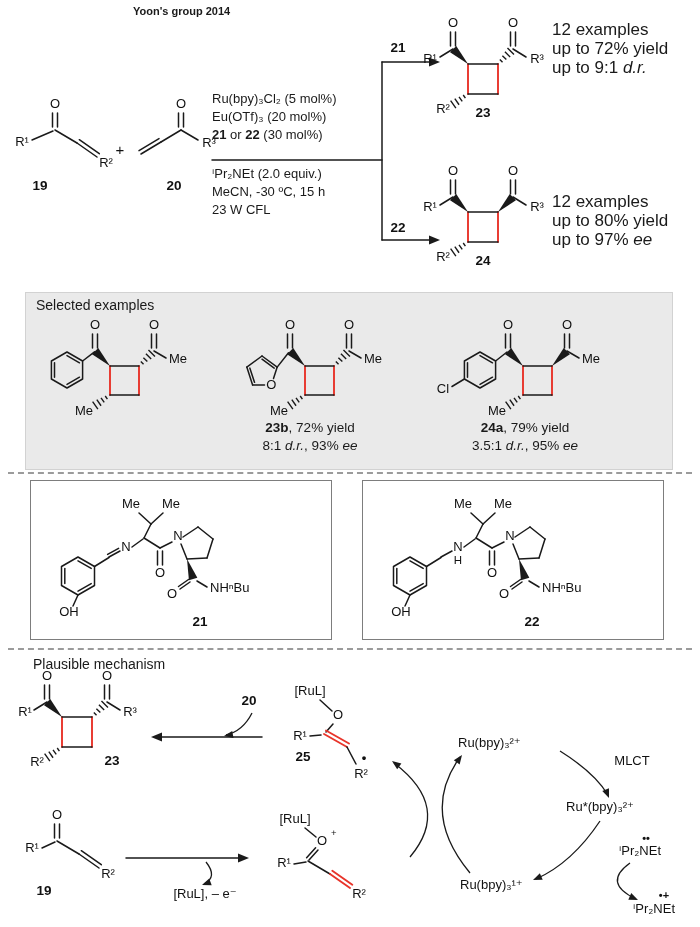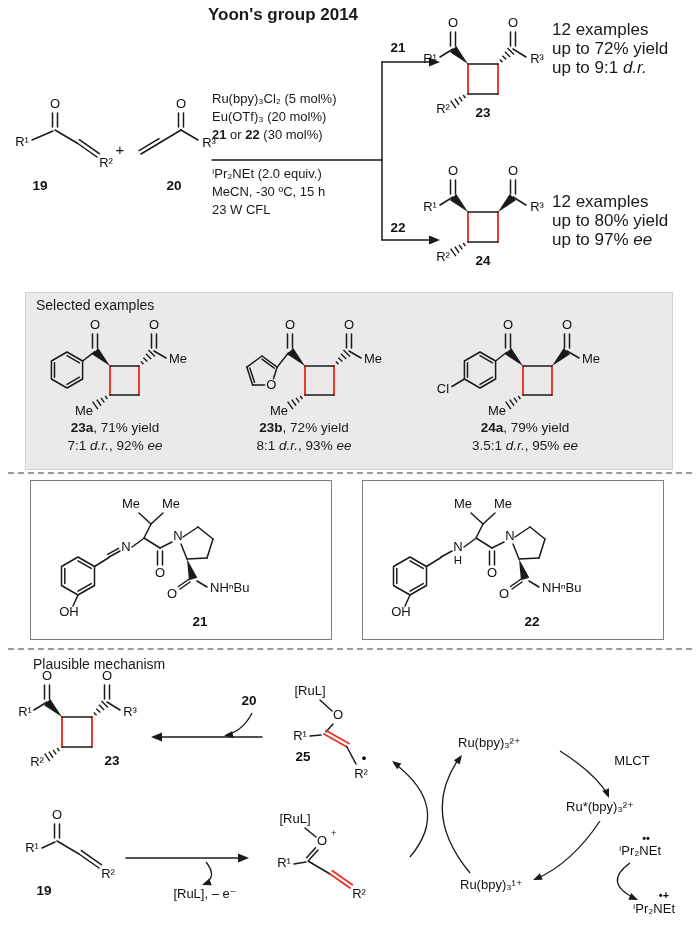--- a/index.html
+++ b/index.html
@@ -10,21 +10,21 @@
   .bond{stroke:#1a1a1a;stroke-width:1.5;fill:none;stroke-linecap:round;stroke-linejoin:round}
   .rbond{stroke:#e8342a;stroke-width:1.9;fill:none;stroke-linecap:round}
   .hash{stroke:#1a1a1a;stroke-width:1.4;fill:none}
   .wedge{fill:#1a1a1a}
   .ahead{fill:#1a1a1a}
   .arr{stroke:#1a1a1a;stroke-width:1.3;fill:none}
   .at{font-family:"Liberation Sans","DejaVu Sans",sans-serif;font-size:13px;fill:#111}
   .cn{font-family:"Liberation Sans","DejaVu Sans",sans-serif;font-size:13.5px;font-weight:bold;fill:#111}
   .sm{font-size:9.5px}
   .dots{font-size:11px;font-weight:bold}
-  .title{left:133px;top:5px;width:300px;text-align:center;font-weight:bold;font-size:17px}
+  .title{left:133px;top:5px;width:300px;font-weight:bold;font-size:11px}
   .condblock{left:212px;width:170px;text-align:left;font-size:13px;line-height:18px}
   .resblock{left:552px;width:146px;font-size:17px;line-height:19px}
   .panel{left:25px;top:292px;width:648px;height:178px;background:#eaeaea;border:1px solid #d2d2d2;box-sizing:border-box}
   .secthead{font-size:14px}
   .cap{width:166px;text-align:center;font-size:13.5px;line-height:18px}
   .dash{left:8px;width:684px;border-top:2px dashed #9b9b9b;height:0}
   .ligbox{top:480px;width:302px;height:160px;border:1.3px solid #7d7d7d;box-sizing:border-box;background:#fff}
 </style>
 </head>
 <body>
@@ -216,25 +216,21 @@
       <line class="bond" x1="539.5" y1="56" x2="539.5" y2="42"></line>
       <line class="bond" x1="544.5" y1="56" x2="544.5" y2="42"></line>
       <text class="at" x="542" y="37" text-anchor="middle">O</text>
       <line class="bond" x1="542" y1="59" x2="554" y2="66"></line>
       <text class="at" x="557" y="71">Me</text>
       <path class="hash" transform="translate(498,103) rotate(145)" d="M4.5,-1.9L4.5,1.9M9,-2.8L9,2.8M13.5,-3.7L13.5,3.7M18,-4.6L18,4.6"></path>
       <text class="at" x="472" y="123" text-anchor="middle">Me</text>
     </g>
   </svg>
 
-  <div class="abs cap" style="left:32px;top:419px">
-    <div><b>23a</b><span>, 71% yield</span></div>
-    <div><span>7:1 </span><i>d.r.</i><span>, 92% </span><i>ee</i></div>
-  </div>
-  <div class="abs cap" style="left:221px;top:419px">
+  <div class="abs cap" style="left:227px;top:419px">
     <div><b>23b</b><span>, 72% yield</span></div>
     <div><span>8:1 </span><i>d.r.</i><span>, 93% </span><i>ee</i></div>
   </div>
   <div class="abs cap" style="left:442px;top:419px">
     <div><b>24a</b><span>, 79% yield</span></div>
     <div><span>3.5:1 </span><i>d.r.</i><span>, 95% </span><i>ee</i></div>
   </div>
 
   <div class="abs dash" style="top:472px"></div>
 

